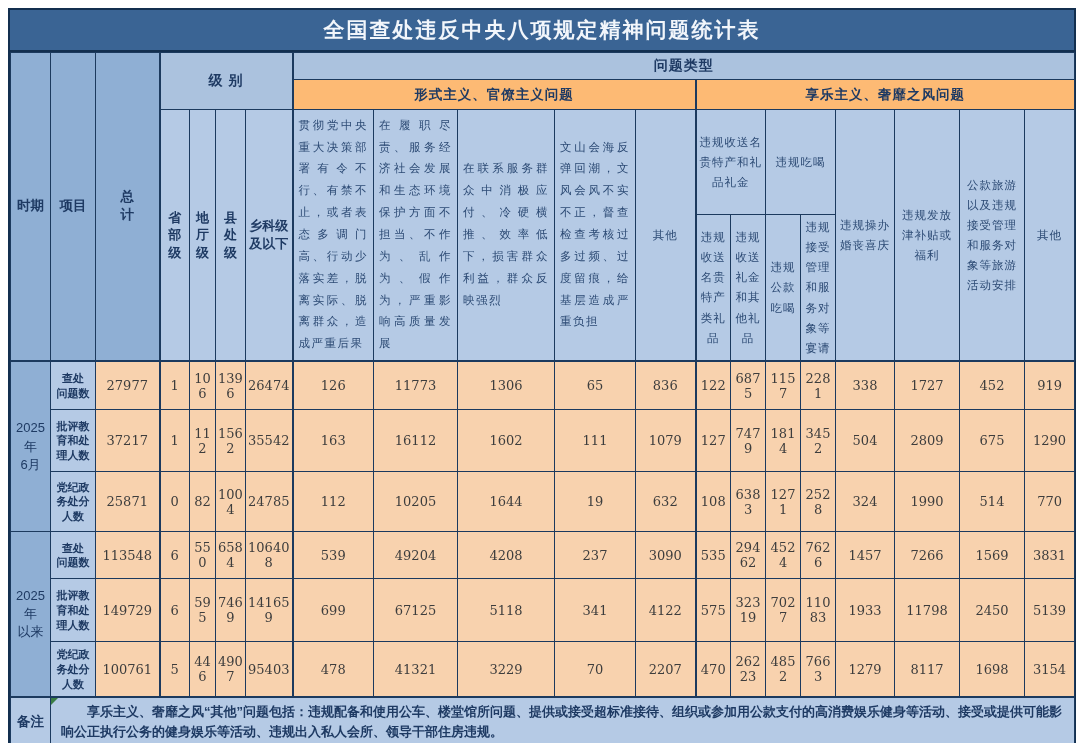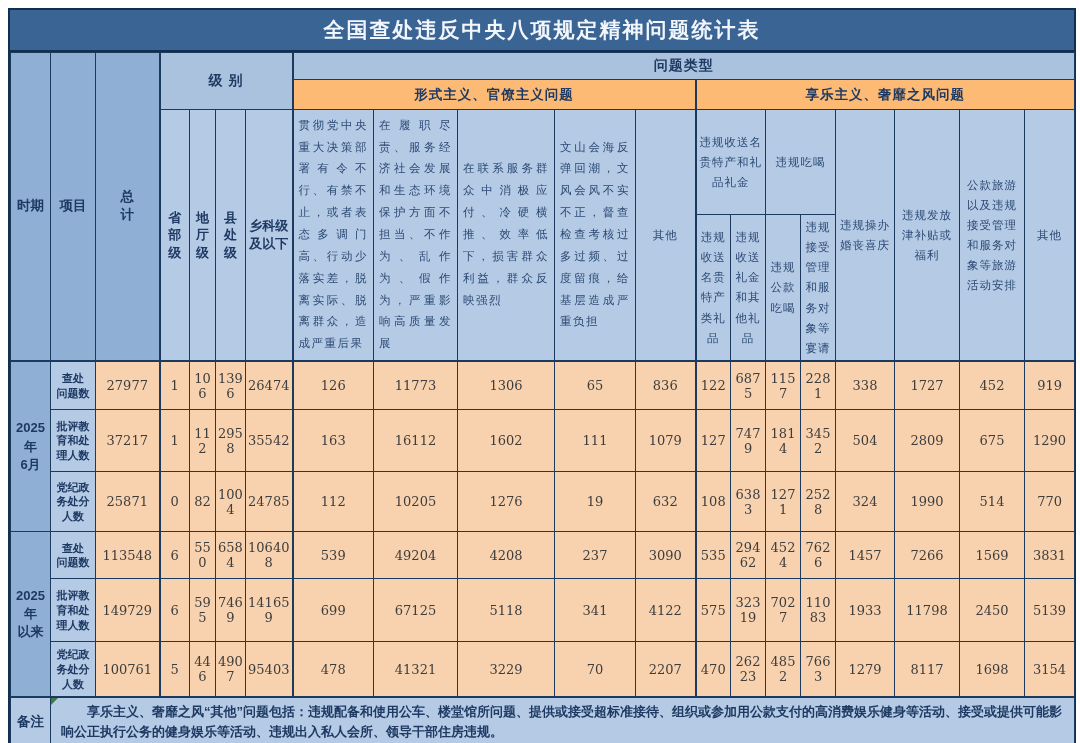--- a/index.html
+++ b/index.html
@@ -40,21 +40,21 @@
     font-size:11.5px;letter-spacing:1.5px;line-height:1.9;
     text-align:justify;vertical-align:middle;padding:3px 5px;color:#2c4a74;
   }
   .vsub{
     background:#b5cae5;font-weight:normal;
     font-family:"DejaVu Serif",serif;
     font-size:11.5px;letter-spacing:1px;line-height:1.75;
     text-align:center;vertical-align:middle;color:#2c4a74;padding:2px 2px;
   }
   .period-cell{
-    background:#8fafd4;font-weight:bold;font-size:13px;text-align:center;
+    background:#8fafd4;font-weight:normal;font-size:13px;text-align:center;
     white-space:pre-line;line-height:1.4;margin-left:8px;
   }
   .row-label{
     background:#b5cae5;font-weight:bold;font-size:11px;text-align:center;
     white-space:pre-line;line-height:1.35;
   }
   td.num{
     background:#f8d2ae;color:#3d3d3d;
     font-family:"DejaVu Serif",serif;font-size:13px;text-align:center;
   }
@@ -162,21 +162,21 @@
           <td class="num bt-thick">452</td>
           <td class="num bt-thick">919</td>
         </tr>
         <tr style="height: 62px;">
           <th class="row-label">批评教
 育和处
 理人数</th>
           <td class="num">37217</td>
           <td class="num bl-thick">1</td>
           <td class="num">112</td>
-          <td class="num">2958</td>
+          <td class="num">1562</td>
           <td class="num">35542</td>
           <td class="num bl-thick">163</td>
           <td class="num">16112</td>
           <td class="num">1602</td>
           <td class="num">111</td>
           <td class="num">1079</td>
           <td class="num bl-thick">127</td>
           <td class="num">7479</td>
           <td class="num">1814</td>
           <td class="num">3452</td>
@@ -189,21 +189,21 @@
           <th class="row-label">党纪政
 务处分
 人数</th>
           <td class="num">25871</td>
           <td class="num bl-thick">0</td>
           <td class="num">82</td>
           <td class="num">1004</td>
           <td class="num">24785</td>
           <td class="num bl-thick">112</td>
           <td class="num">10205</td>
-          <td class="num">1276</td>
+          <td class="num">1644</td>
           <td class="num">19</td>
           <td class="num">632</td>
           <td class="num bl-thick">108</td>
           <td class="num">6383</td>
           <td class="num">1271</td>
           <td class="num">2528</td>
           <td class="num">324</td>
           <td class="num">1990</td>
           <td class="num">514</td>
           <td class="num">770</td>

